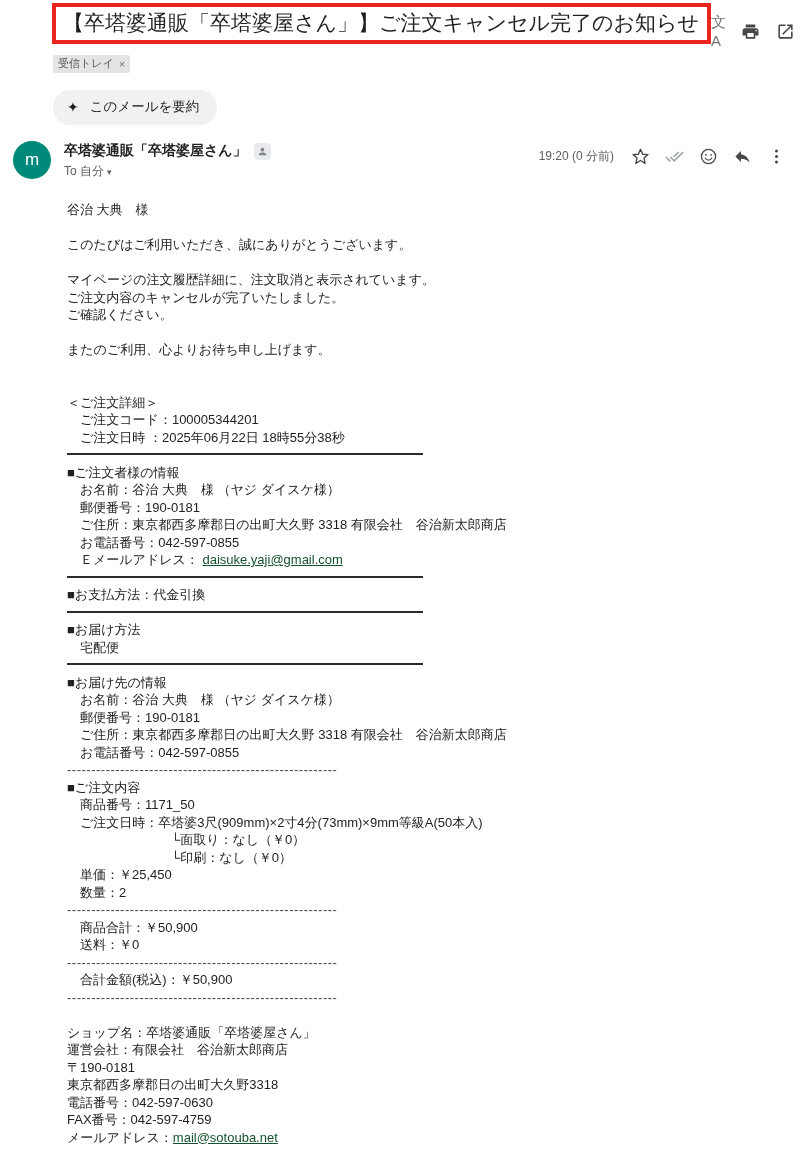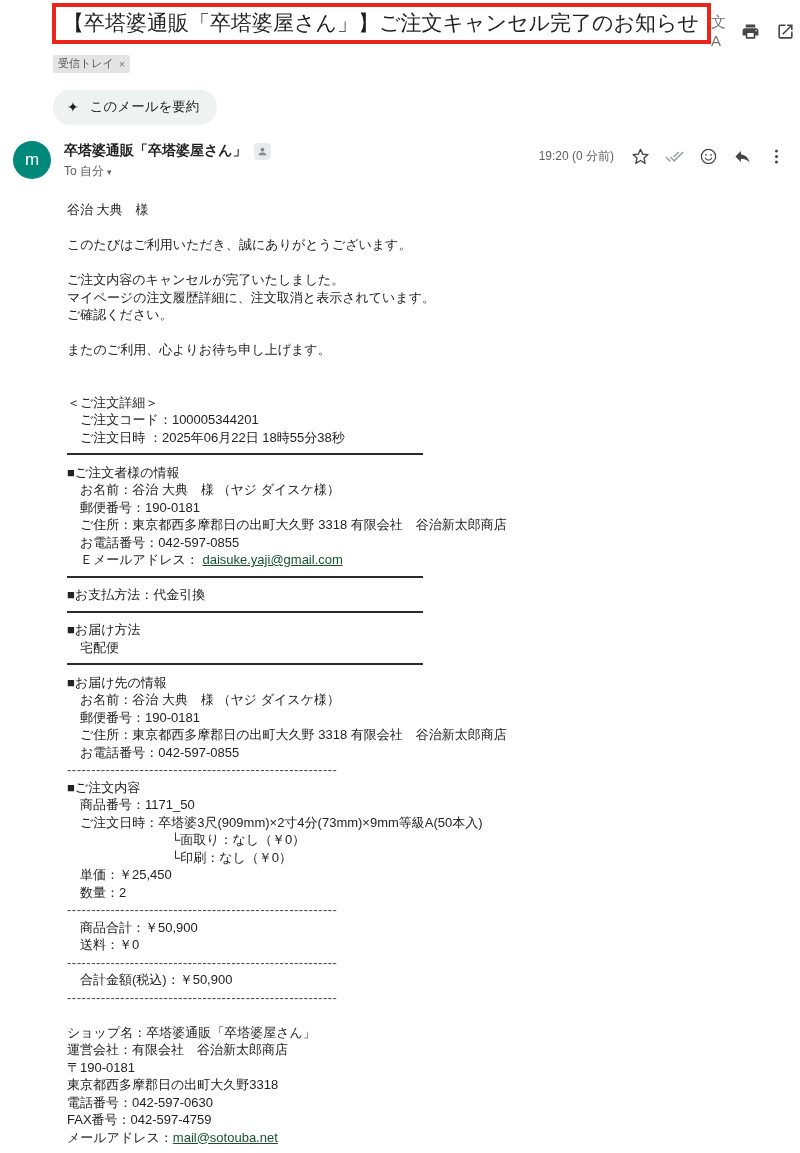--- a/index.html
+++ b/index.html
@@ -145,22 +145,22 @@
           </svg>
       </span>
     </div>
   </div>
 
   <div class="email-body">
       <div class="ln">谷治 大典　様</div>
       <div class="ln">&nbsp;</div>
       <div class="ln">このたびはご利用いただき、誠にありがとうございます。</div>
       <div class="ln">&nbsp;</div>
+      <div class="ln">マイページの注文履歴詳細に、注文取消と表示されています。</div>
       <div class="ln">ご注文内容のキャンセルが完了いたしました。</div>
-      <div class="ln">マイページの注文履歴詳細に、注文取消と表示されています。</div>
       <div class="ln">ご確認ください。</div>
       <div class="ln">&nbsp;</div>
       <div class="ln">またのご利用、心よりお待ち申し上げます。</div>
       <div class="ln">&nbsp;</div>
       <div class="ln">&nbsp;</div>
       <div class="ln">＜ご注文詳細＞</div>
       <div class="ln">　ご注文コード：100005344201</div>
       <div class="ln">　ご注文日時 ：2025年06月22日 18時55分38秒</div>
       <div class="rule"></div>
       <div class="ln">■ご注文者様の情報</div>

